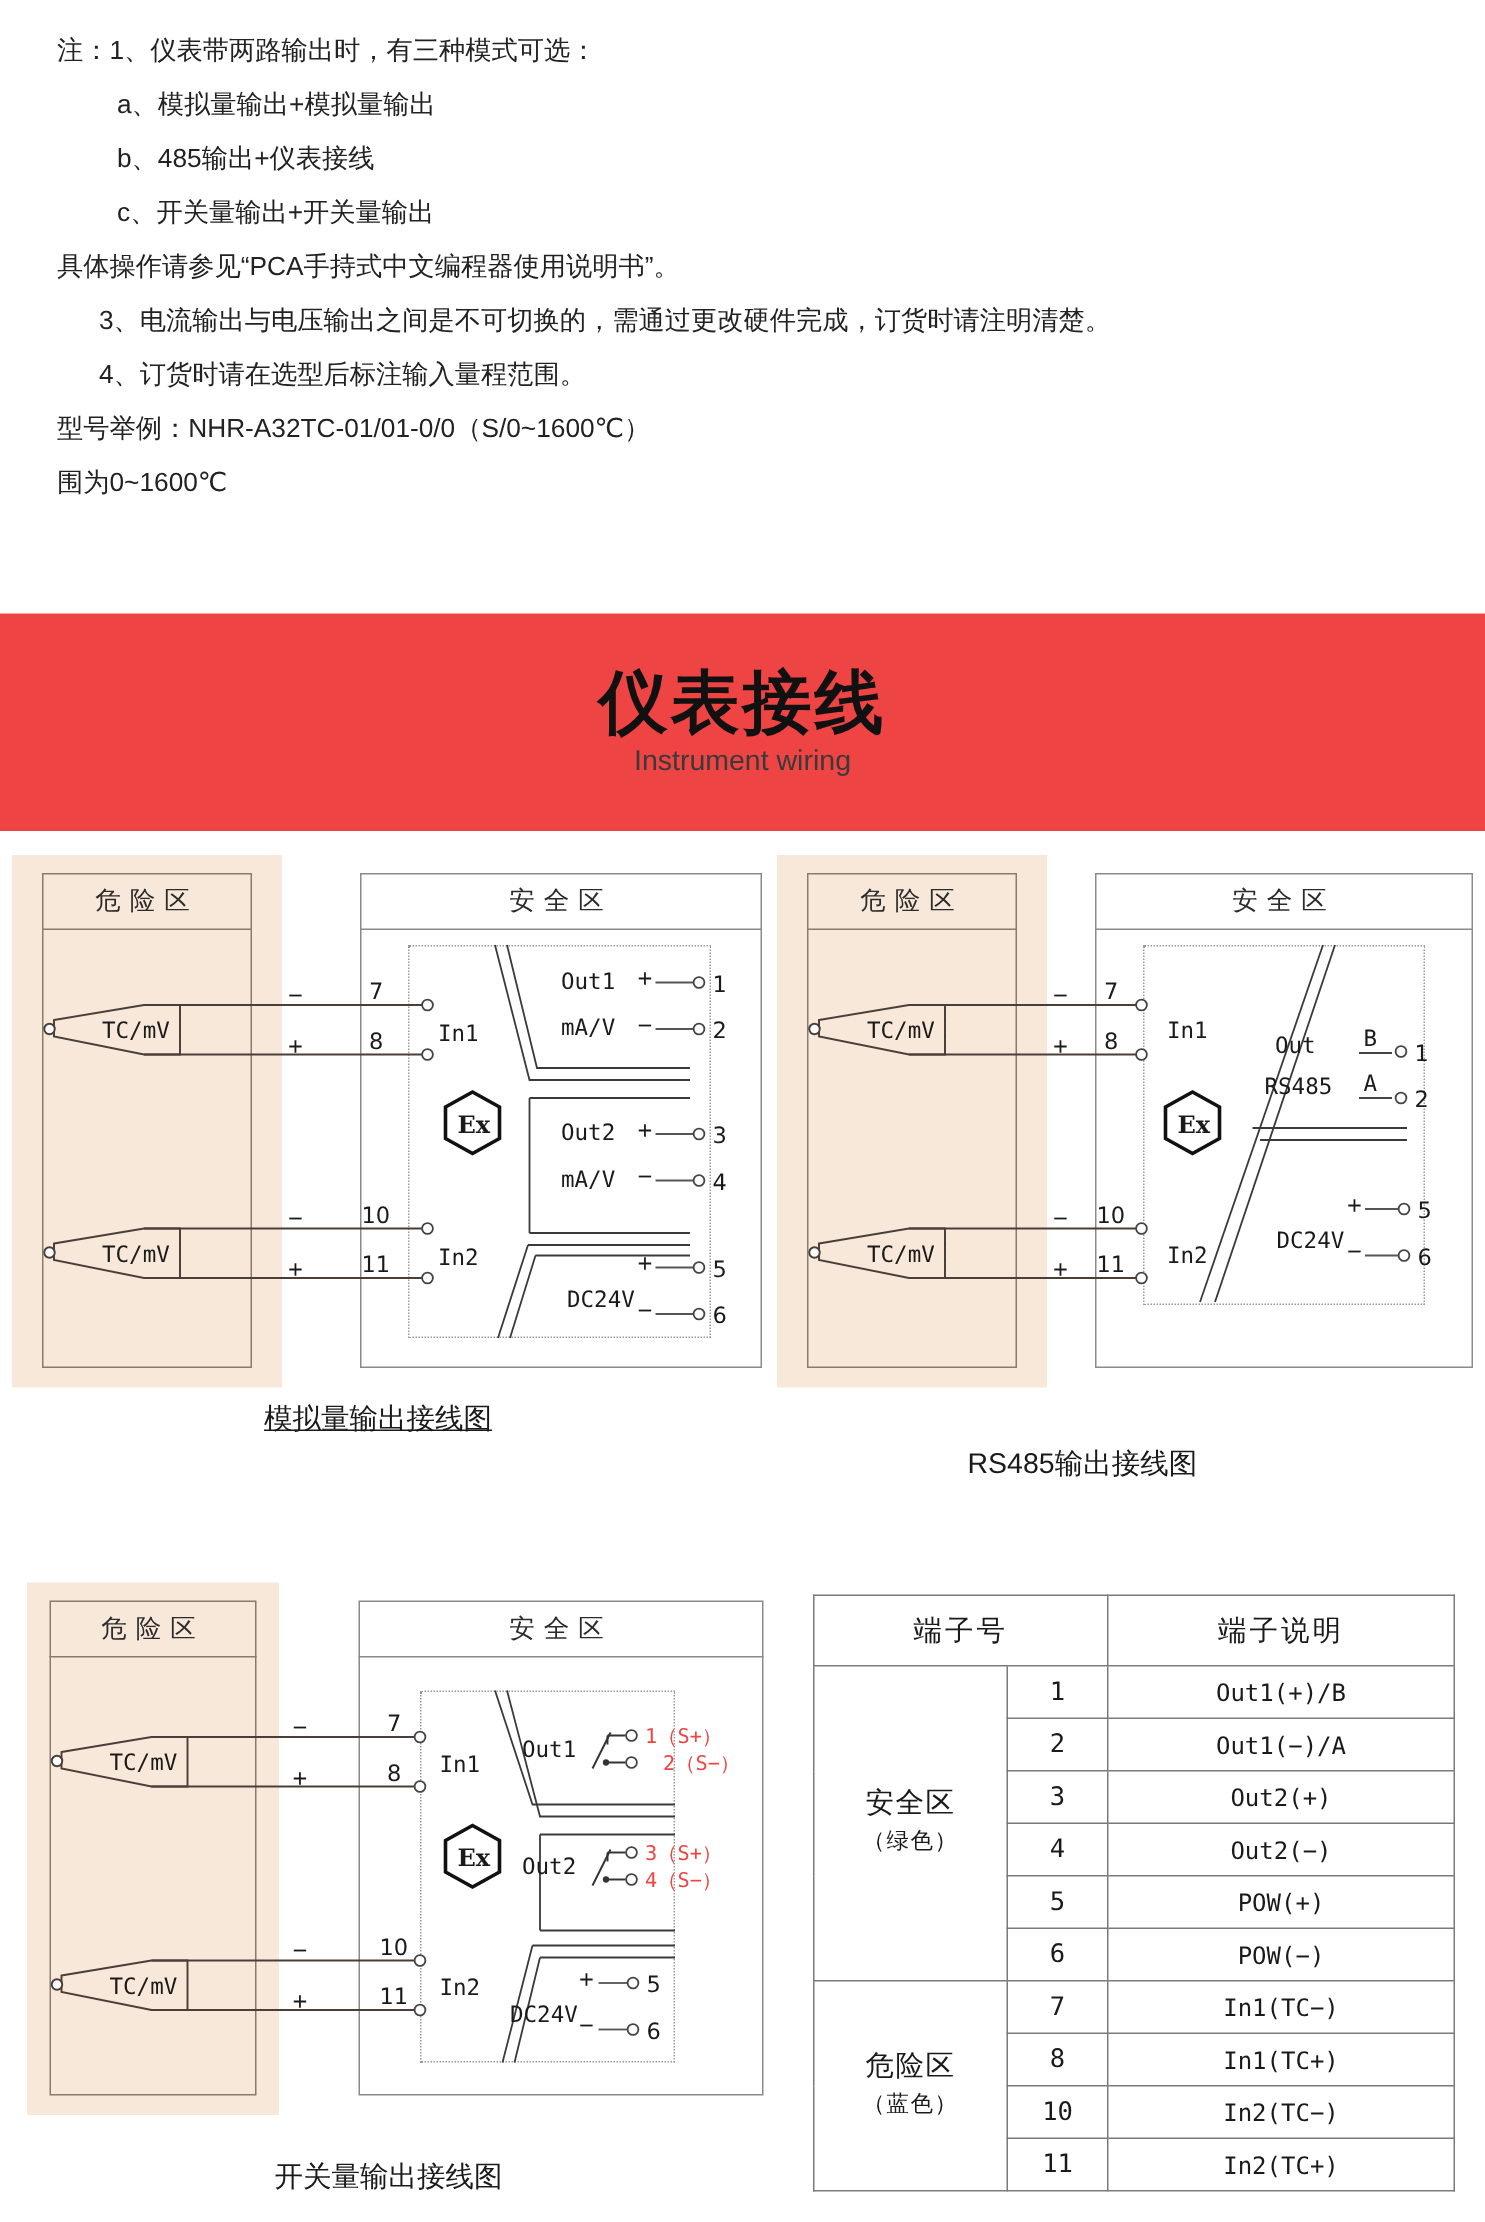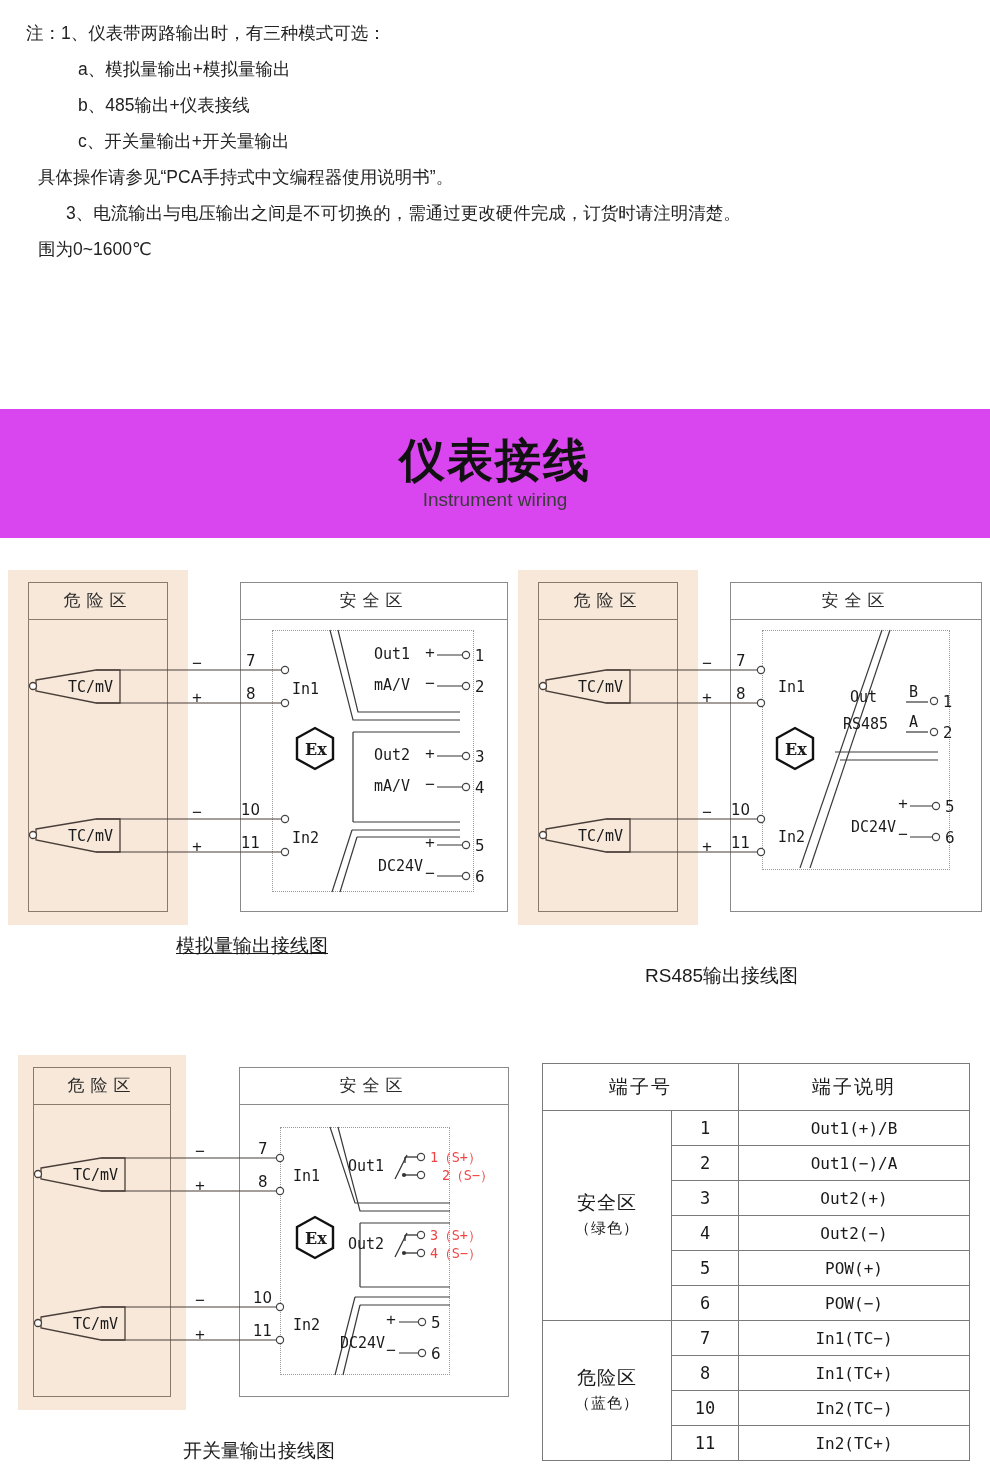--- a/index.html
+++ b/index.html
@@ -2,24 +2,24 @@
 <html><head>
 <meta charset="utf-8">
 <style>
   html,body{margin:0;padding:0;background:#fff;}
   body{width:990px;height:1481px;position:relative;
        font-family:"Liberation Sans","DejaVu Sans",sans-serif;color:#1a1a1a;}
   .notes{position:absolute;left:0;top:0;width:990px;padding-top:18px;}
   .notes p{margin:0 0 6px 0;font-size:17.5px;line-height:30px;color:#222;}
   .ind2{padding-left:78px;}
   .ind3{padding-left:66px;}
-  .ind0{padding-left:26px;}
+  .ind0{padding-left:38px;}
   .full{padding-left:38px;}
 
-  .banner{position:absolute;left:0;top:409px;width:990px;height:129px;background:#d946ef;
+  .banner{position:absolute;left:0;top:409px;width:990px;height:145px;background:#ef4444;
           display:flex;flex-direction:column;align-items:center;justify-content:center;}
   .banner-cn{font-size:46px;font-weight:bold;letter-spacing:2px;line-height:50px;color:#111;}
   .banner-en{font-size:19px;color:#3a3a3a;line-height:26px;margin-top:2px;}
 
   .dgwrap{position:absolute;}
   .haz{position:absolute;background:#f7e8da;}
   .hazbox{position:absolute;border:1.5px solid #8a7a6d;box-sizing:border-box;}
   .hazhdr{position:absolute;border-bottom:1.5px solid #8a7a6d;box-sizing:border-box;
           display:flex;align-items:center;justify-content:center;
           font-size:17px;letter-spacing:6px;color:#2b2b2b;
@@ -53,20 +53,22 @@
 </head>
 <body>
 
 <div class="notes">
   <p class="ind0">注：1、仪表带两路输出时，有三种模式可选：</p>
   <p class="ind2">a、模拟量输出+模拟量输出</p>
   <p class="ind2">b、485输出+仪表接线</p>
   <p class="ind2">c、开关量输出+开关量输出</p>
   <p class="full">具体操作请参见“PCA手持式中文编程器使用说明书”。</p>
   <p class="ind3">3、电流输出与电压输出之间是不可切换的，需通过更改硬件完成，订货时请注明清楚。</p>
+  <p class="ind3">4、订货时请在选型后标注输入量程范围。</p>
+  <p class="ind0">型号举例：NHR-A32TC-01/01-0/0（S/0~1600℃）</p>
   <p class="full">围为0~1600℃</p>
 </div>
 
 <div class="banner">
   <div class="banner-cn">仪表接线</div>
   <div class="banner-en">Instrument wiring</div>
 </div>
 
 <div class="dgwrap" style="left:0;top:560px;width:510px;height:400px;">
   <div class="haz" style="left:8px;top:10px;width:180px;height:355px;"></div>

